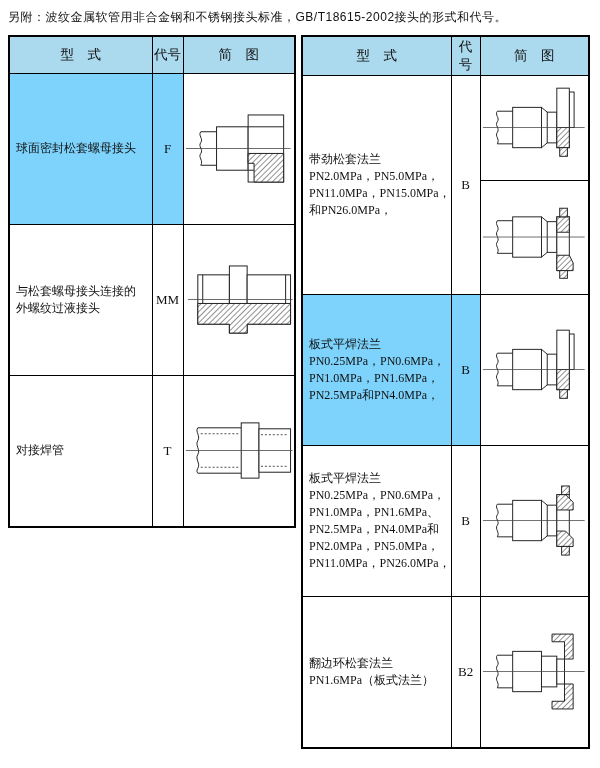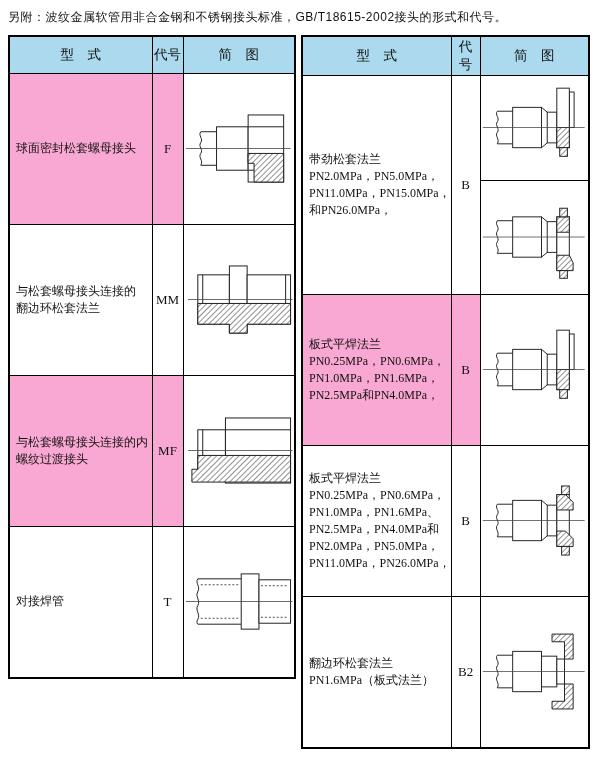--- a/index.html
+++ b/index.html
@@ -9,21 +9,21 @@
        letter-spacing:.5px;white-space:nowrap;}
   .tables{display:flex;gap:5px;padding-left:8px;align-items:flex-start;}
   table.jt{border-collapse:collapse;border:2px solid #000;table-layout:fixed;
        font-family:"Liberation Serif","DejaVu Serif",serif;}
   table.jt td,table.jt th{border:1px solid #000;vertical-align:middle;overflow:hidden;}
   th.hd{background:#abd9ed;font-size:13.5px;font-weight:normal;height:34px;text-align:center;}
   td.lbl{font-size:12px;line-height:1.42;text-align:left;padding:2px 0 2px 6px;
        white-space:pre;}
   td.code{font-size:13px;text-align:center;padding:0;}
   td.dcell{padding:0;background:#fff;}
-  tr.hl td.lbl,tr.hl td.code{background:#f9a8d4;}
+  tr.hl td.lbl,tr.hl td.code{background:#7dd3fc;}
   .dstack{display:flex;flex-direction:column;}
   .dhalf{position:relative;}
   .dhalf + .dhalf{border-top:1px solid #000;}
   svg.dg{display:block;width:100%;height:100%;}
   .hidden-defs{position:absolute;width:0;height:0;}
 </style>
 </head>
 <body>
 
 <svg class="hidden-defs" aria-hidden="true">
@@ -161,35 +161,25 @@
       <td class="lbl">球面密封松套螺母接头</td>
       <td class="code">F</td>
       <td class="dcell">
         <svg class="dg">
               <use href="#d-f"></use>
             </svg>
       </td>
     </tr>
     <tr style="height:102px">
       <td class="lbl">与松套螺母接头连接的
-翻边环松套法兰</td>
+外螺纹过液接头</td>
       <td class="code">MM</td>
       <td class="dcell">
         <svg class="dg">
               <use href="#d-mm"></use>
-            </svg>
-      </td>
-    </tr>
-    <tr class="hl" style="height:102px">
-      <td class="lbl">与松套螺母接头连接的内
-螺纹过渡接头</td>
-      <td class="code">MF</td>
-      <td class="dcell">
-        <svg class="dg">
-              <use href="#d-mf"></use>
             </svg>
       </td>
     </tr>
     <tr style="height:94px">
       <td class="lbl">对接焊管</td>
       <td class="code">T</td>
       <td class="dcell">
         <svg class="dg">
               <use href="#d-t"></use>
             </svg>

